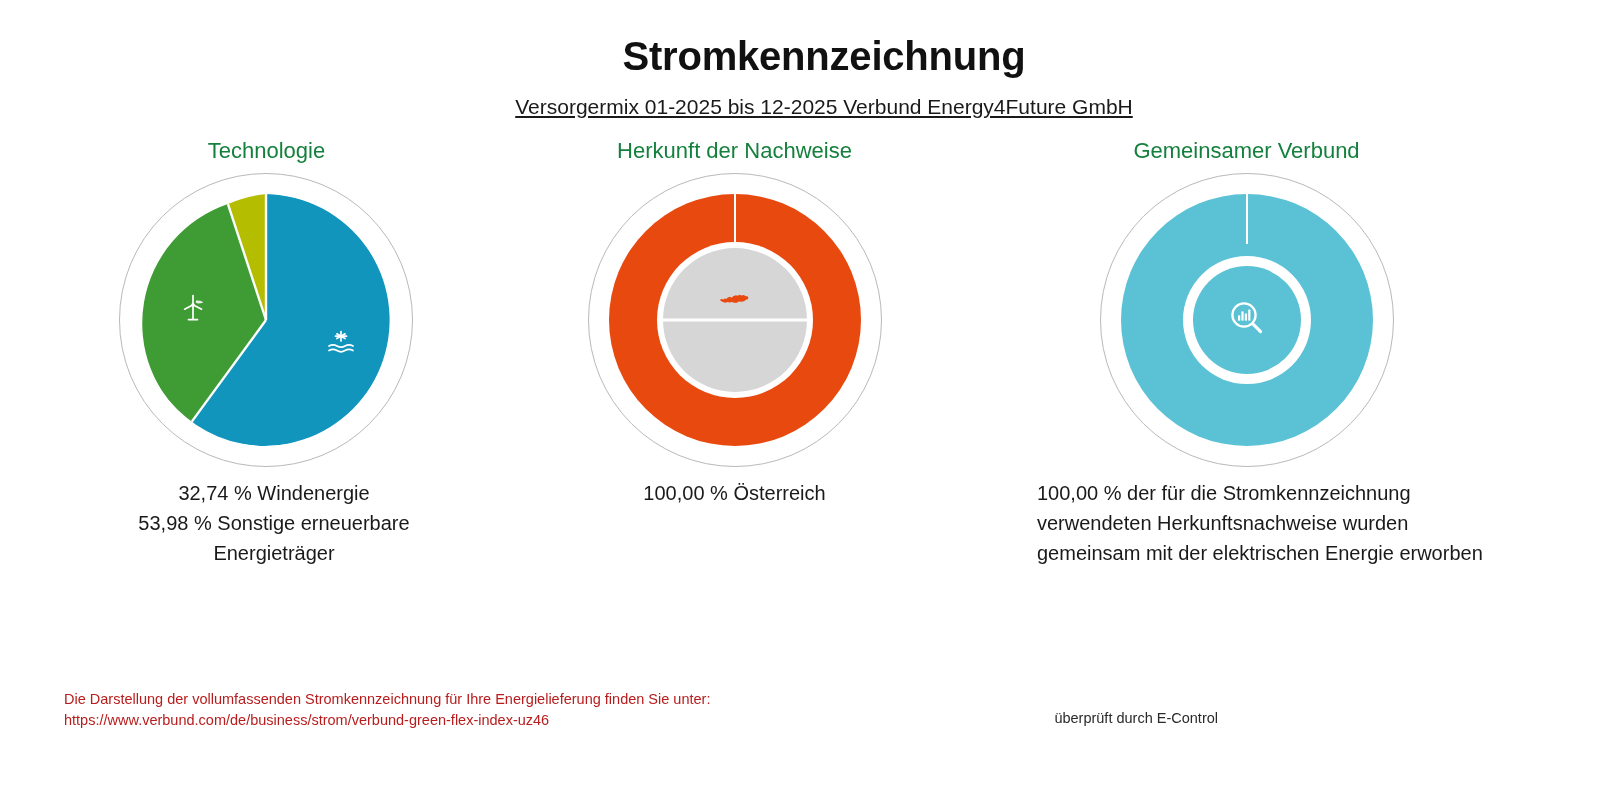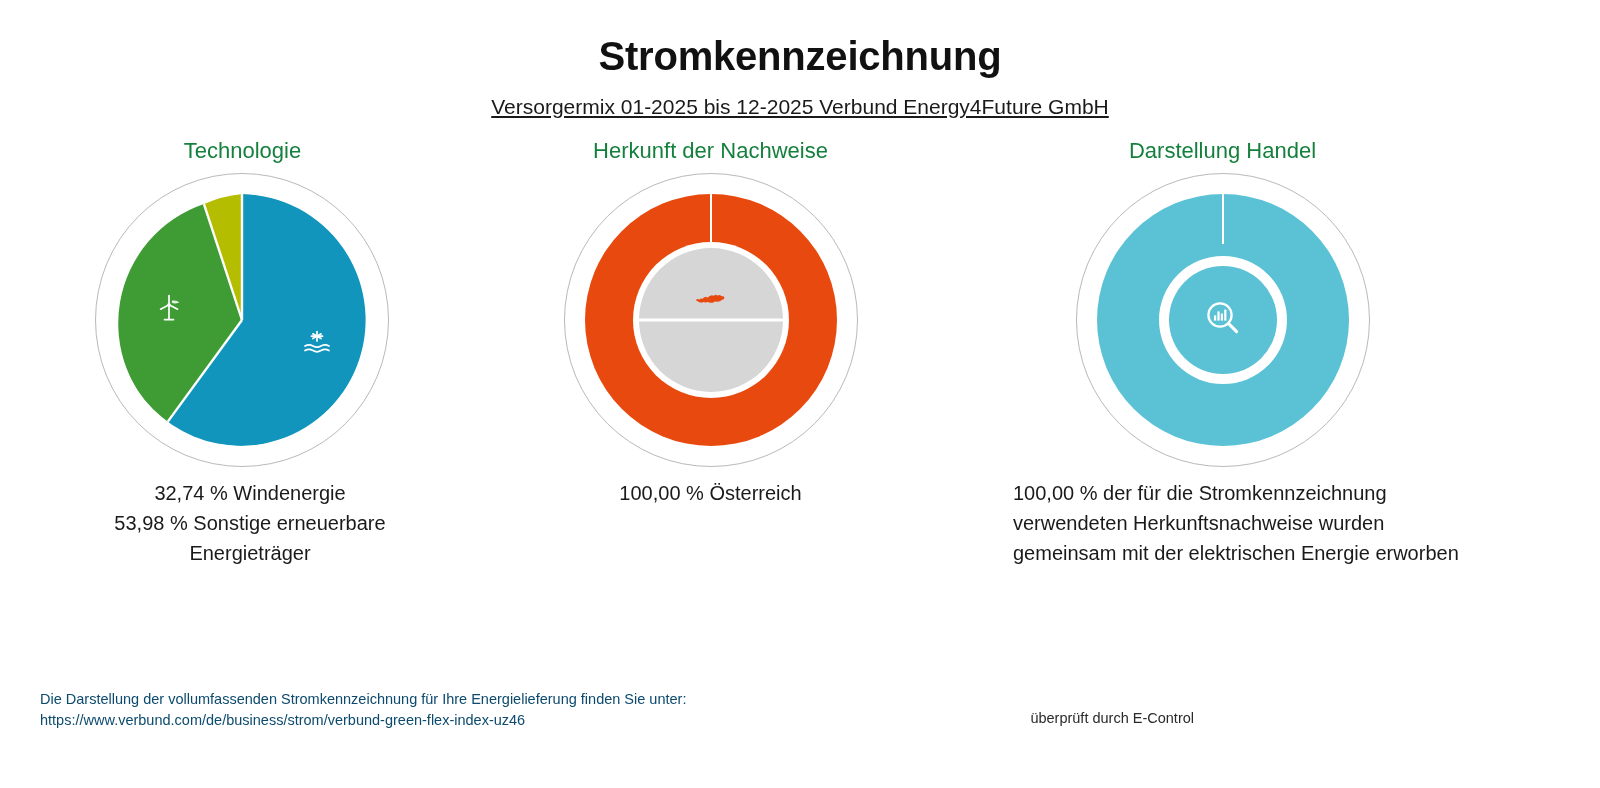--- a/index.html
+++ b/index.html
@@ -3,21 +3,21 @@
 <meta charset="utf-8">
 <style>
   * { box-sizing: border-box; margin: 0; padding: 0; }
   html, body {
     width: 1600px; height: 788px;
     background: #ffffff;
     font-family: "Liberation Sans", sans-serif;
     color: #1a1a1a;
     overflow: hidden;
   }
-  .page { position: relative; width: 1268px; height: 788px; }
+  .page { position: relative; width: 1268px; height: 788px; margin-left: 24px; }
 
   
   .title {
     position: absolute; top: 34px; left: 0; width: 1600px;
     text-align: center;
     font-size: 40px; font-weight: 700; letter-spacing: -0.2px;
     color: #111;
   }
   .subtitle {
     position: absolute; top: 95px; left: 0; width: 1600px;
@@ -108,21 +108,21 @@
     position: absolute; font-size: 20px; line-height: 30px; color: #1a1a1a;
   }
   .cap-tech   { top: 345px; left: 0; width: 420px; text-align: center; }
   .cap-tech .legend-row { white-space: nowrap; }
   .cap-origin { top: 345px; left: 0; width: 367px; text-align: center; }
   .cap-trade  { top: 345px; left: 13px; width: 470px; text-align: left; }
 
   
   .footer-left {
     position: absolute; left: 40px; top: 689px;
-    font-size: 14.5px; line-height: 21px; color: #0c4a6e;
+    font-size: 14.5px; line-height: 21px; color: #b91c1c;
   }
   .footer-right {
     position: absolute; right: 74px; top: 710px;
     font-size: 14.5px; color: #2a2a2a;
   }
 </style>
 </head>
 <body>
 
 <div class="page">
@@ -210,21 +210,21 @@
                        l-3.6 1.6 l-4.1 -1.2 l-3.1 -1.6 l-2.5 -1.2 Z" fill="#e8490f"></path>
             </svg>
           </span>
         </div>
       </div>
 
       <div class="caption cap-origin">100,00 % Österreich</div>
     </div>
 
     <div class="col col-trade">
-      <div class="col-head">Darstellung Handel</div>
+      <div class="col-head">Gemeinsamer Verbund</div>
 
       <div class="chart-wrap">
         <div class="ring-outer"></div>
 
         <div class="disc donut-ring" style="background:#5bc2d6;">
           <div class="vnotch" style="height:50px;"></div>
           <div class="donut-hole donut-hole-gap" style="width:128px;height:128px;"></div>
           <div class="donut-hole donut-hole-cyan" style="background:#5bc2d6;"></div>
           <span class="center-icon">
             <svg width="42" height="42" viewBox="0 0 42 42">

